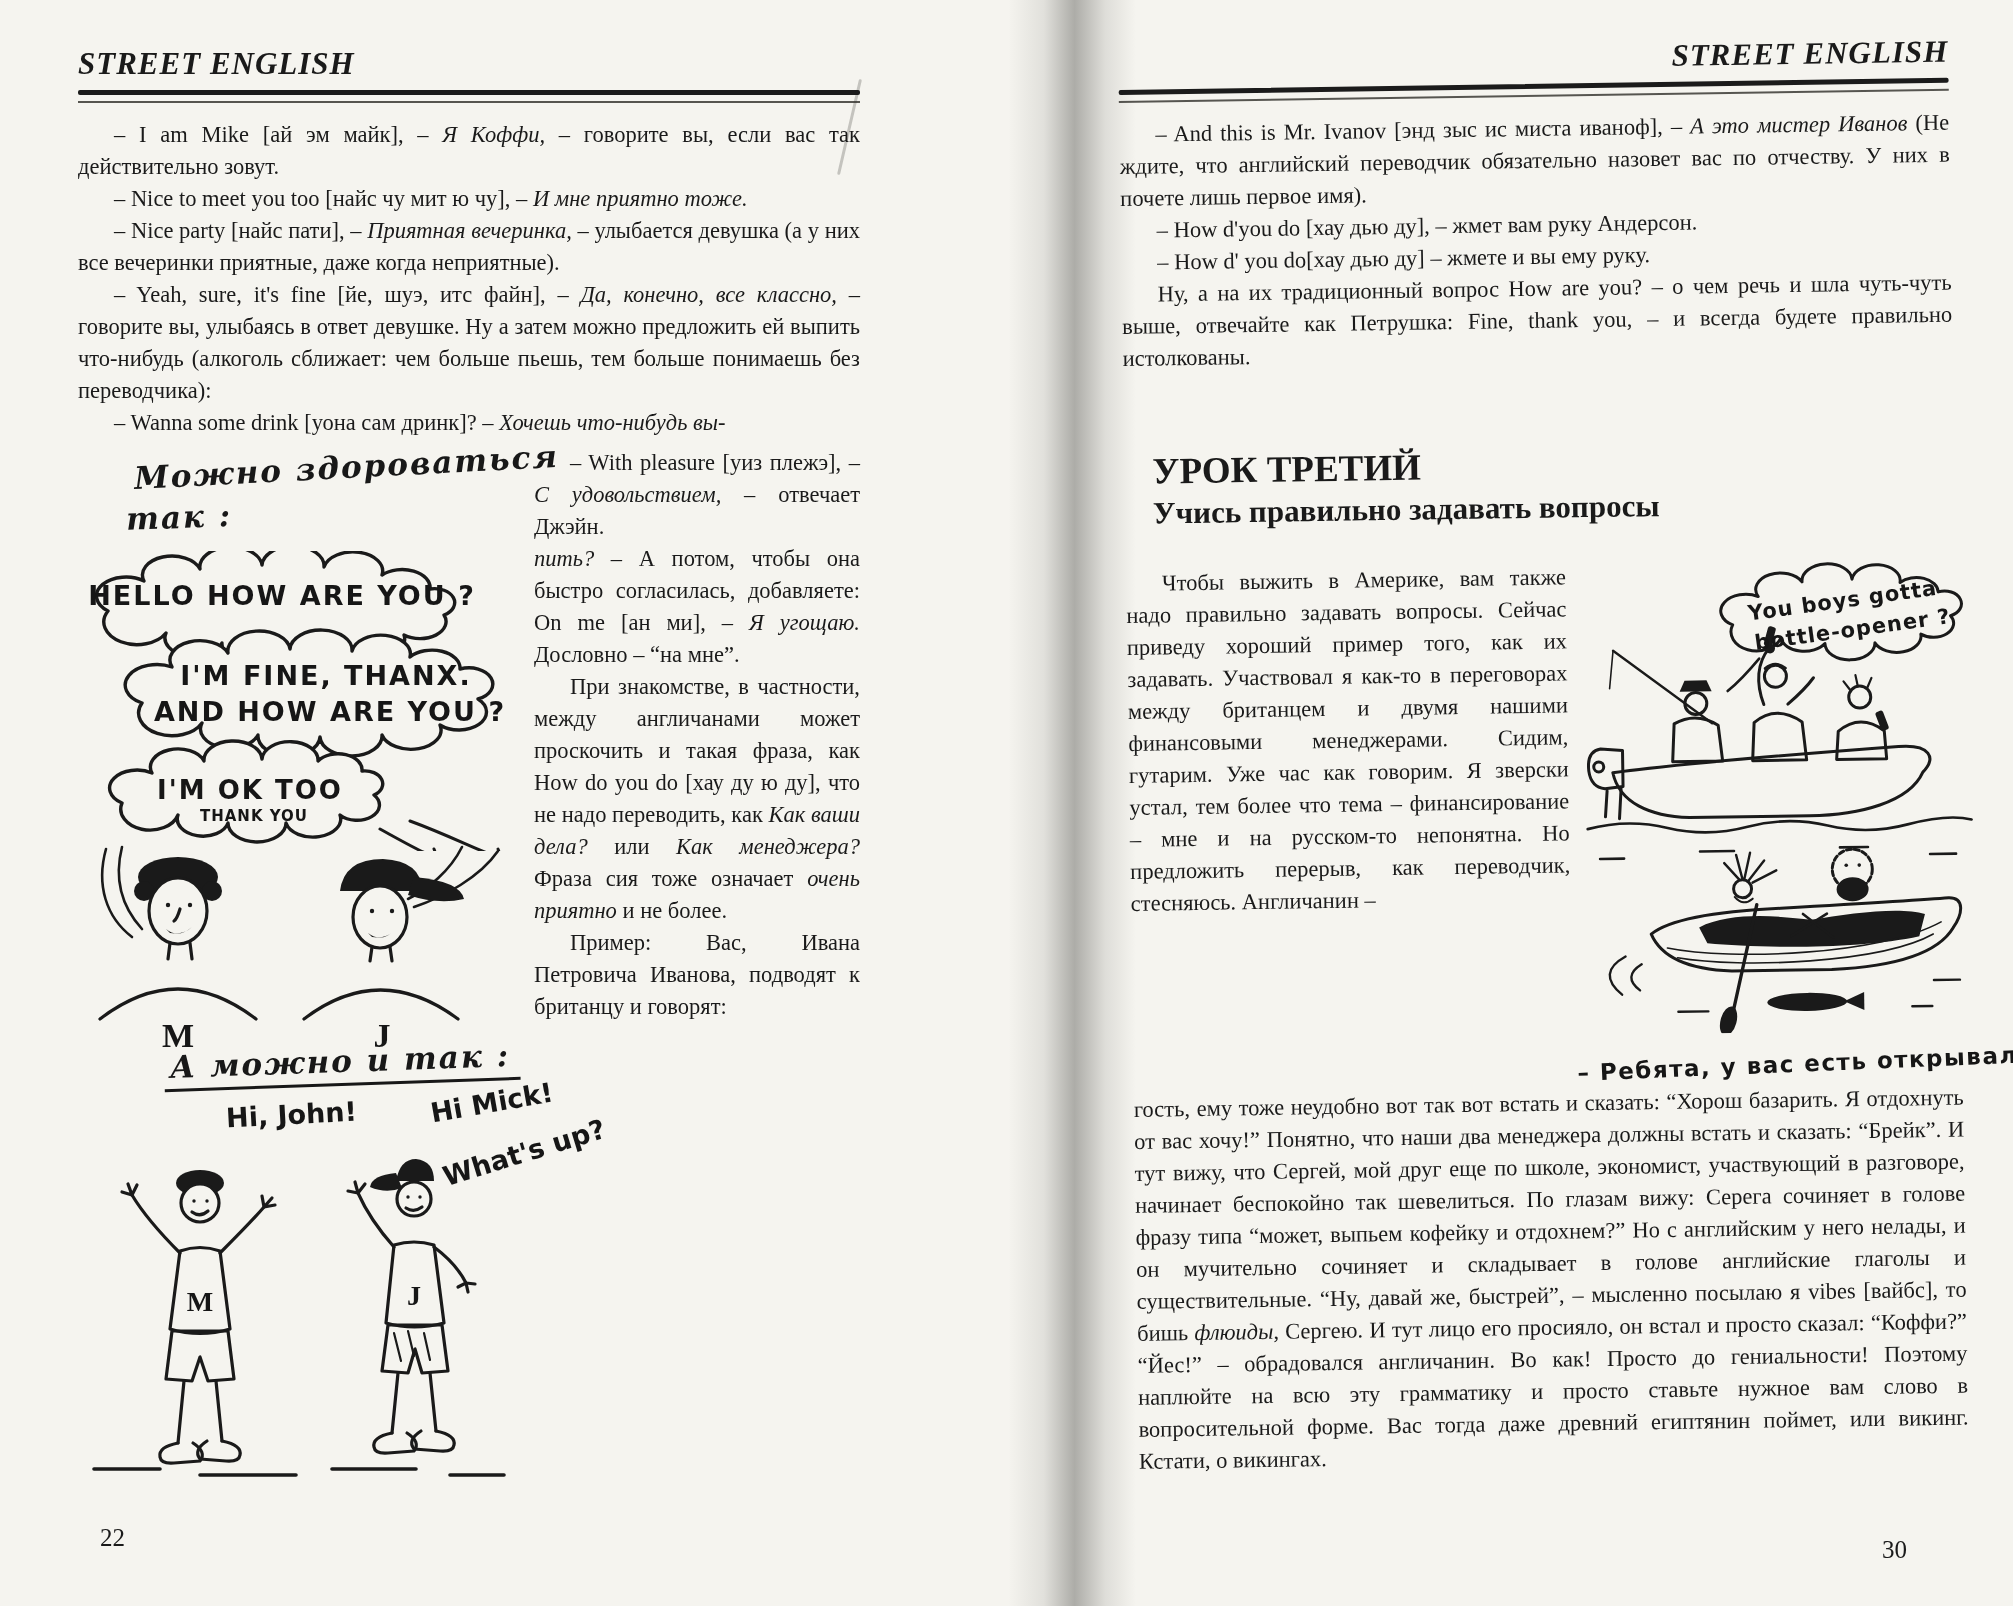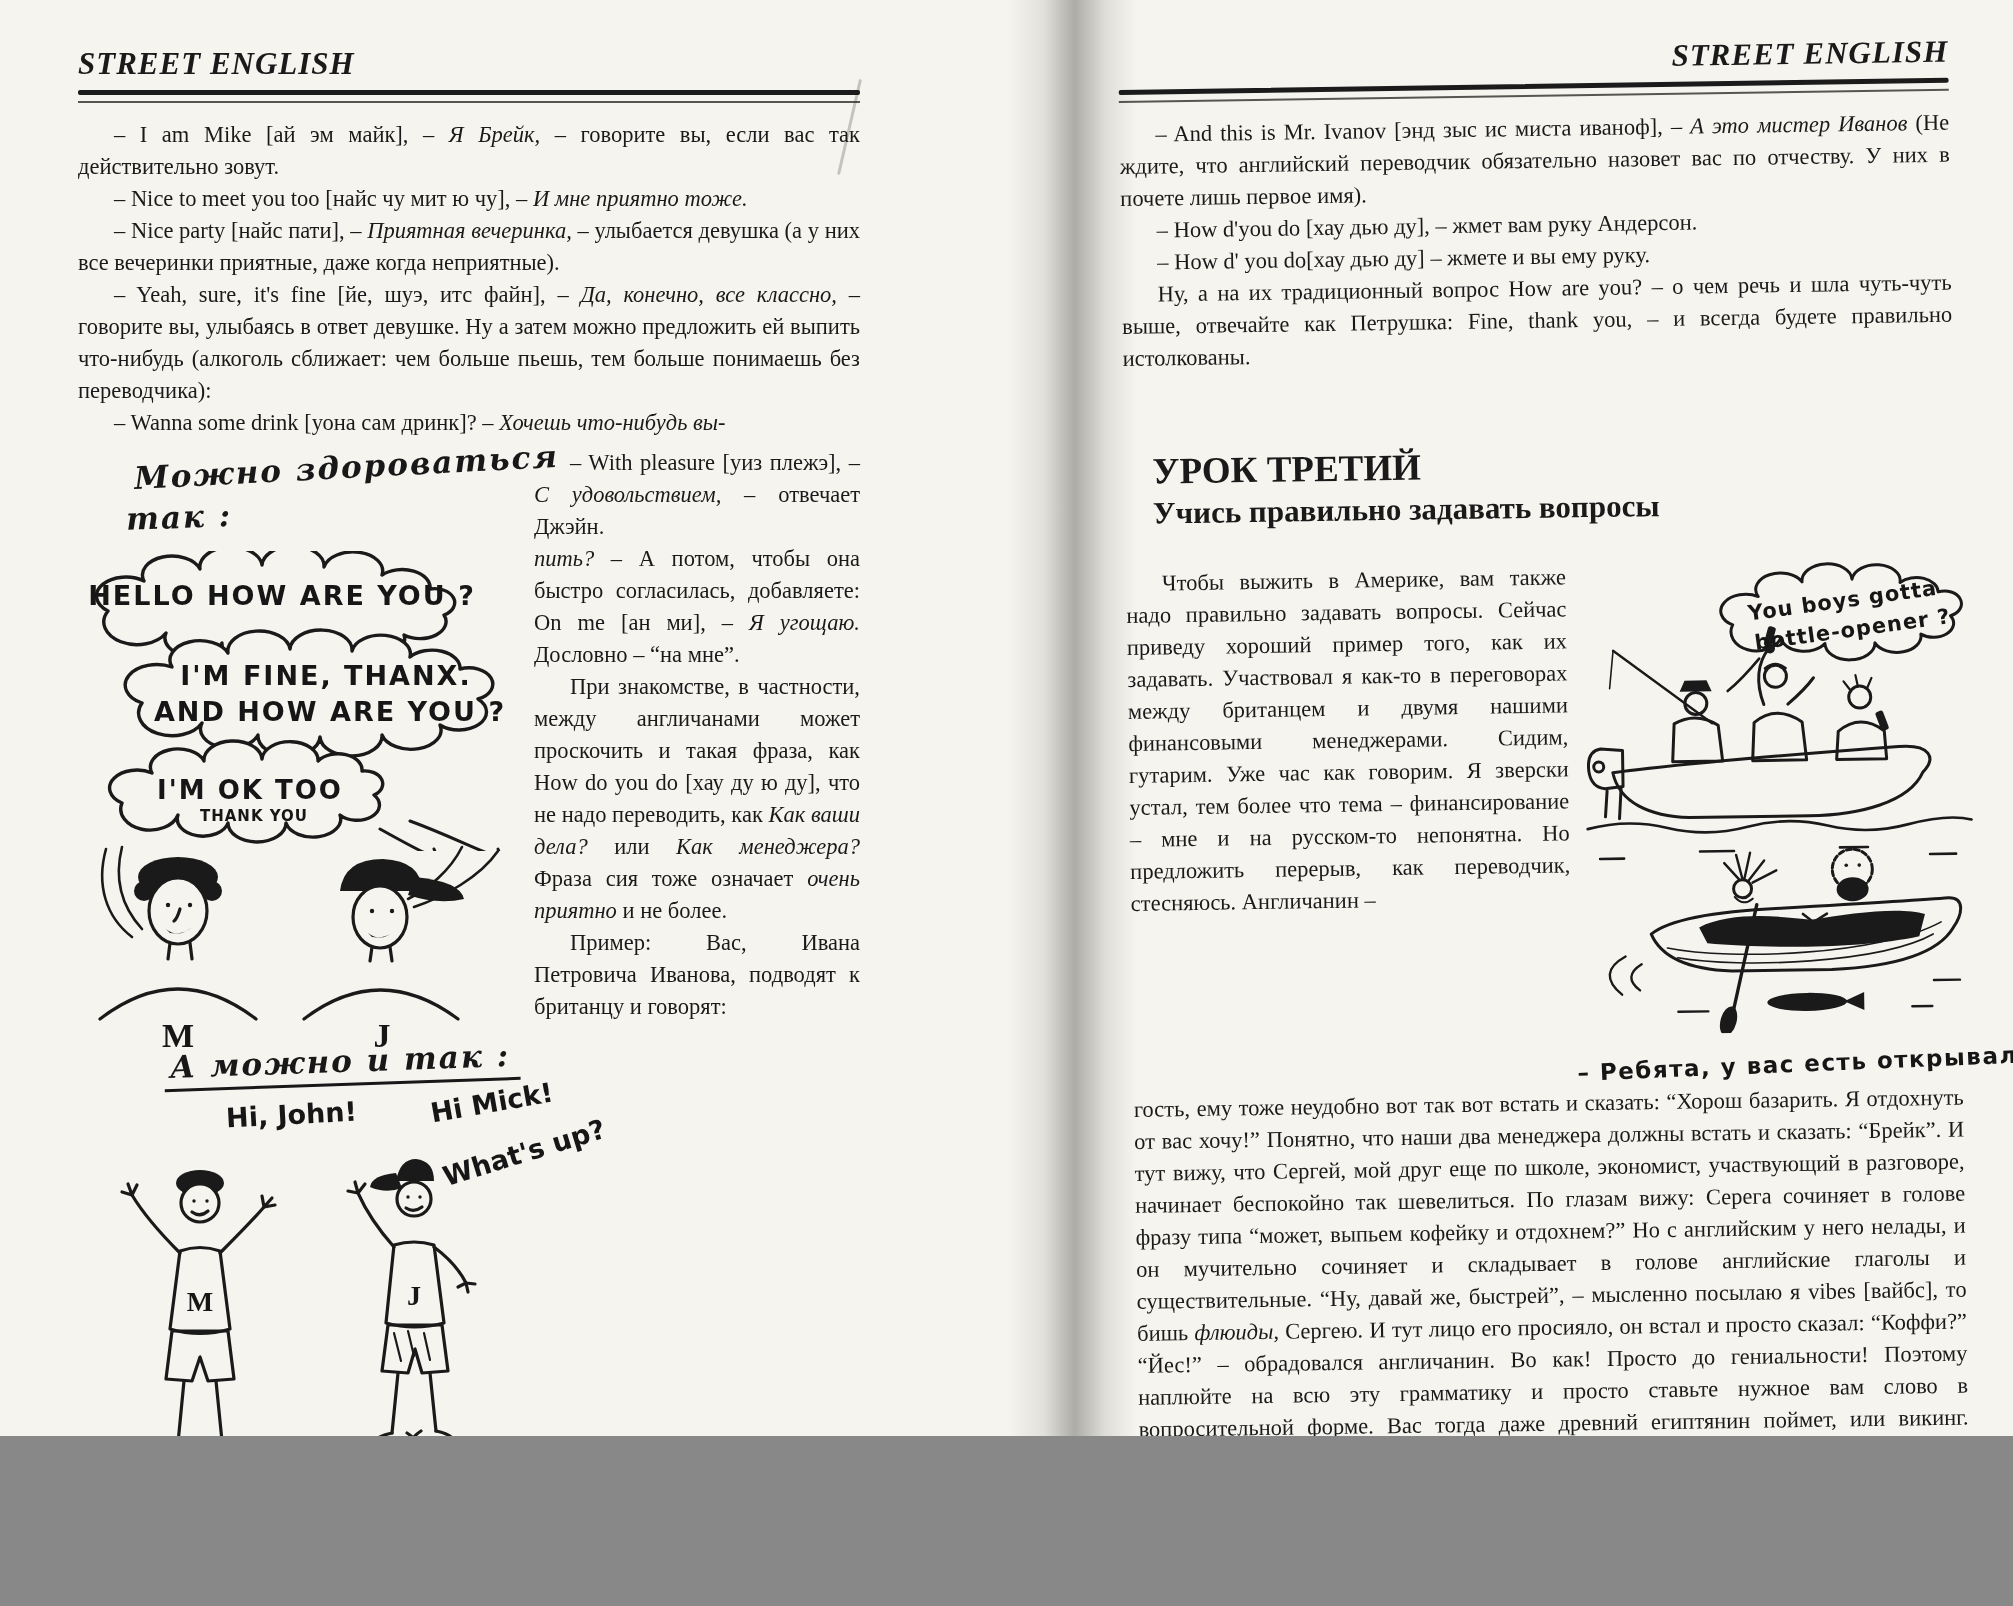--- a/index.html
+++ b/index.html
@@ -1,17 +1,17 @@
 <!DOCTYPE html>
 <html><head>
 <meta charset="utf-8">
 <style>
   html,body { margin:0; padding:0; background:#888; }
   .canvas {
-    position:relative; width:2013px; height:1436px;
+    position:relative; width:2013px; height:1606px;
     background:#f5f4ef; overflow:hidden;
     font-family:"Liberation Serif", serif; color:#1a1a1a;
   }
   
   .gutter {
     position:absolute; left:1008px; top:0; width:128px; height:100%;
     background:linear-gradient(90deg,
       rgba(104,104,100,0) 0%, rgba(104,104,100,0.14) 28%,
       rgba(88,88,84,0.46) 52%, rgba(104,104,100,0.16) 76%,
       rgba(104,104,100,0) 100%);
@@ -91,21 +91,21 @@
 <div class="canvas">
   <div class="gutter"></div>
   <div class="scratch"></div>
 
   <section class="page page-left">
     <div class="header-title">STREET ENGLISH</div>
     <div class="rule-thick"></div>
     <div class="rule-thin"></div>
 
     <div class="body-block">
-      <p class="para"><span>– I am Mike [ай эм майк], – </span><span class="it">Я Брейк,</span><span> – говорите вы, если вас так действительно зовут.</span></p>
+      <p class="para"><span>– I am Mike [ай эм майк], – </span><span class="it">Я Коффи,</span><span> – говорите вы, если вас так действительно зовут.</span></p>
       <p class="para"><span>– Nice to meet you too [найс чу мит ю чу], – </span><span class="it">И мне приятно тоже.</span></p>
       <p class="para"><span>– Nice party [найс пати], – </span><span class="it">Приятная вечеринка,</span><span> – улыбается девушка (а у них все вечеринки приятные, даже когда неприятные).</span></p>
       <p class="para"><span>– Yeah, sure, it's fine [йе, шуэ, итс файн], – </span><span class="it">Да, конечно, все классно,</span><span> – говорите вы, улыбаясь в ответ девушке. Ну а затем можно предложить ей выпить что-нибудь (алкоголь сближает: чем больше пьешь, тем больше понимаешь без переводчика):</span></p>
       <p class="para"><span>– Wanna some drink [уона сам дринк]? – </span><span class="it">Хочешь что-нибудь вы-</span></p>
     </div>
 
     <div class="split-left">
       <div class="illu-left">
         <div class="script cap1a">Можно здороваться</div>
         <div class="script cap1b">так :</div>

